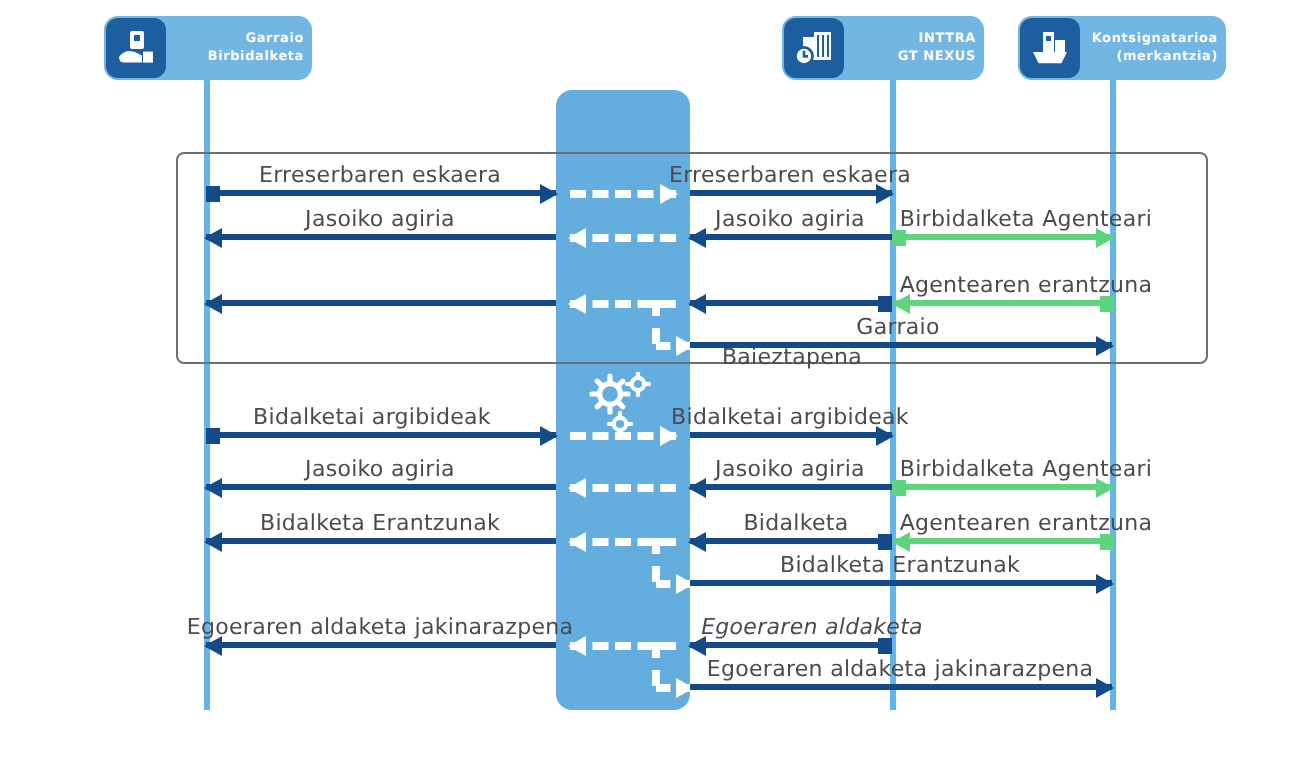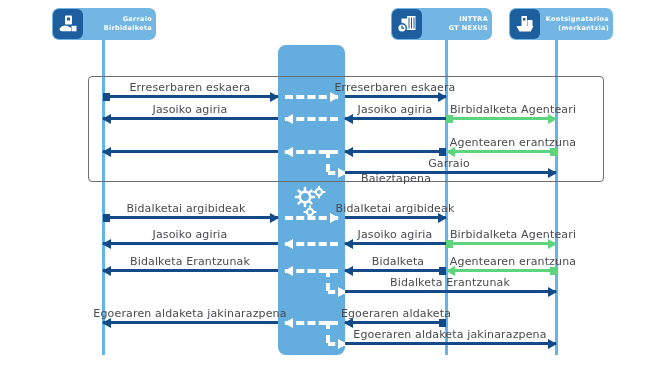--- a/index.html
+++ b/index.html
@@ -413,21 +413,21 @@
   <div class="arrow navy" style="left:103px; top:321px; width:175px;">
     <div class="shaft"></div>
       <div class="head left"></div>
   </div>
 
   <div class="arrow dashw" style="left:285px; top:321px; width:53px;">
     <div class="shaft"></div>
       <div class="head left"></div>
   </div>
 
-  <div class="msg center" style="left:396px; top:307px;">Egoeraren aldaketa</div>
+  <div class="msg center" style="left:406px; top:307px;font-style:italic;">Egoeraren aldaketa</div>
   <div class="arrow navy" style="left:345px; top:321px; width:101px;">
     <div class="tailsq" style="right:0;"></div>
     <div class="shaft"></div>
       <div class="head left"></div>
   </div>
 
   <div class="vdash" style="left:326px; top:321px; height:22px;"></div>
   <div class="arrow dashw" style="left:328px; top:342px; width:18px;">
     <div class="shaft"></div>
       <div class="head right"></div>

